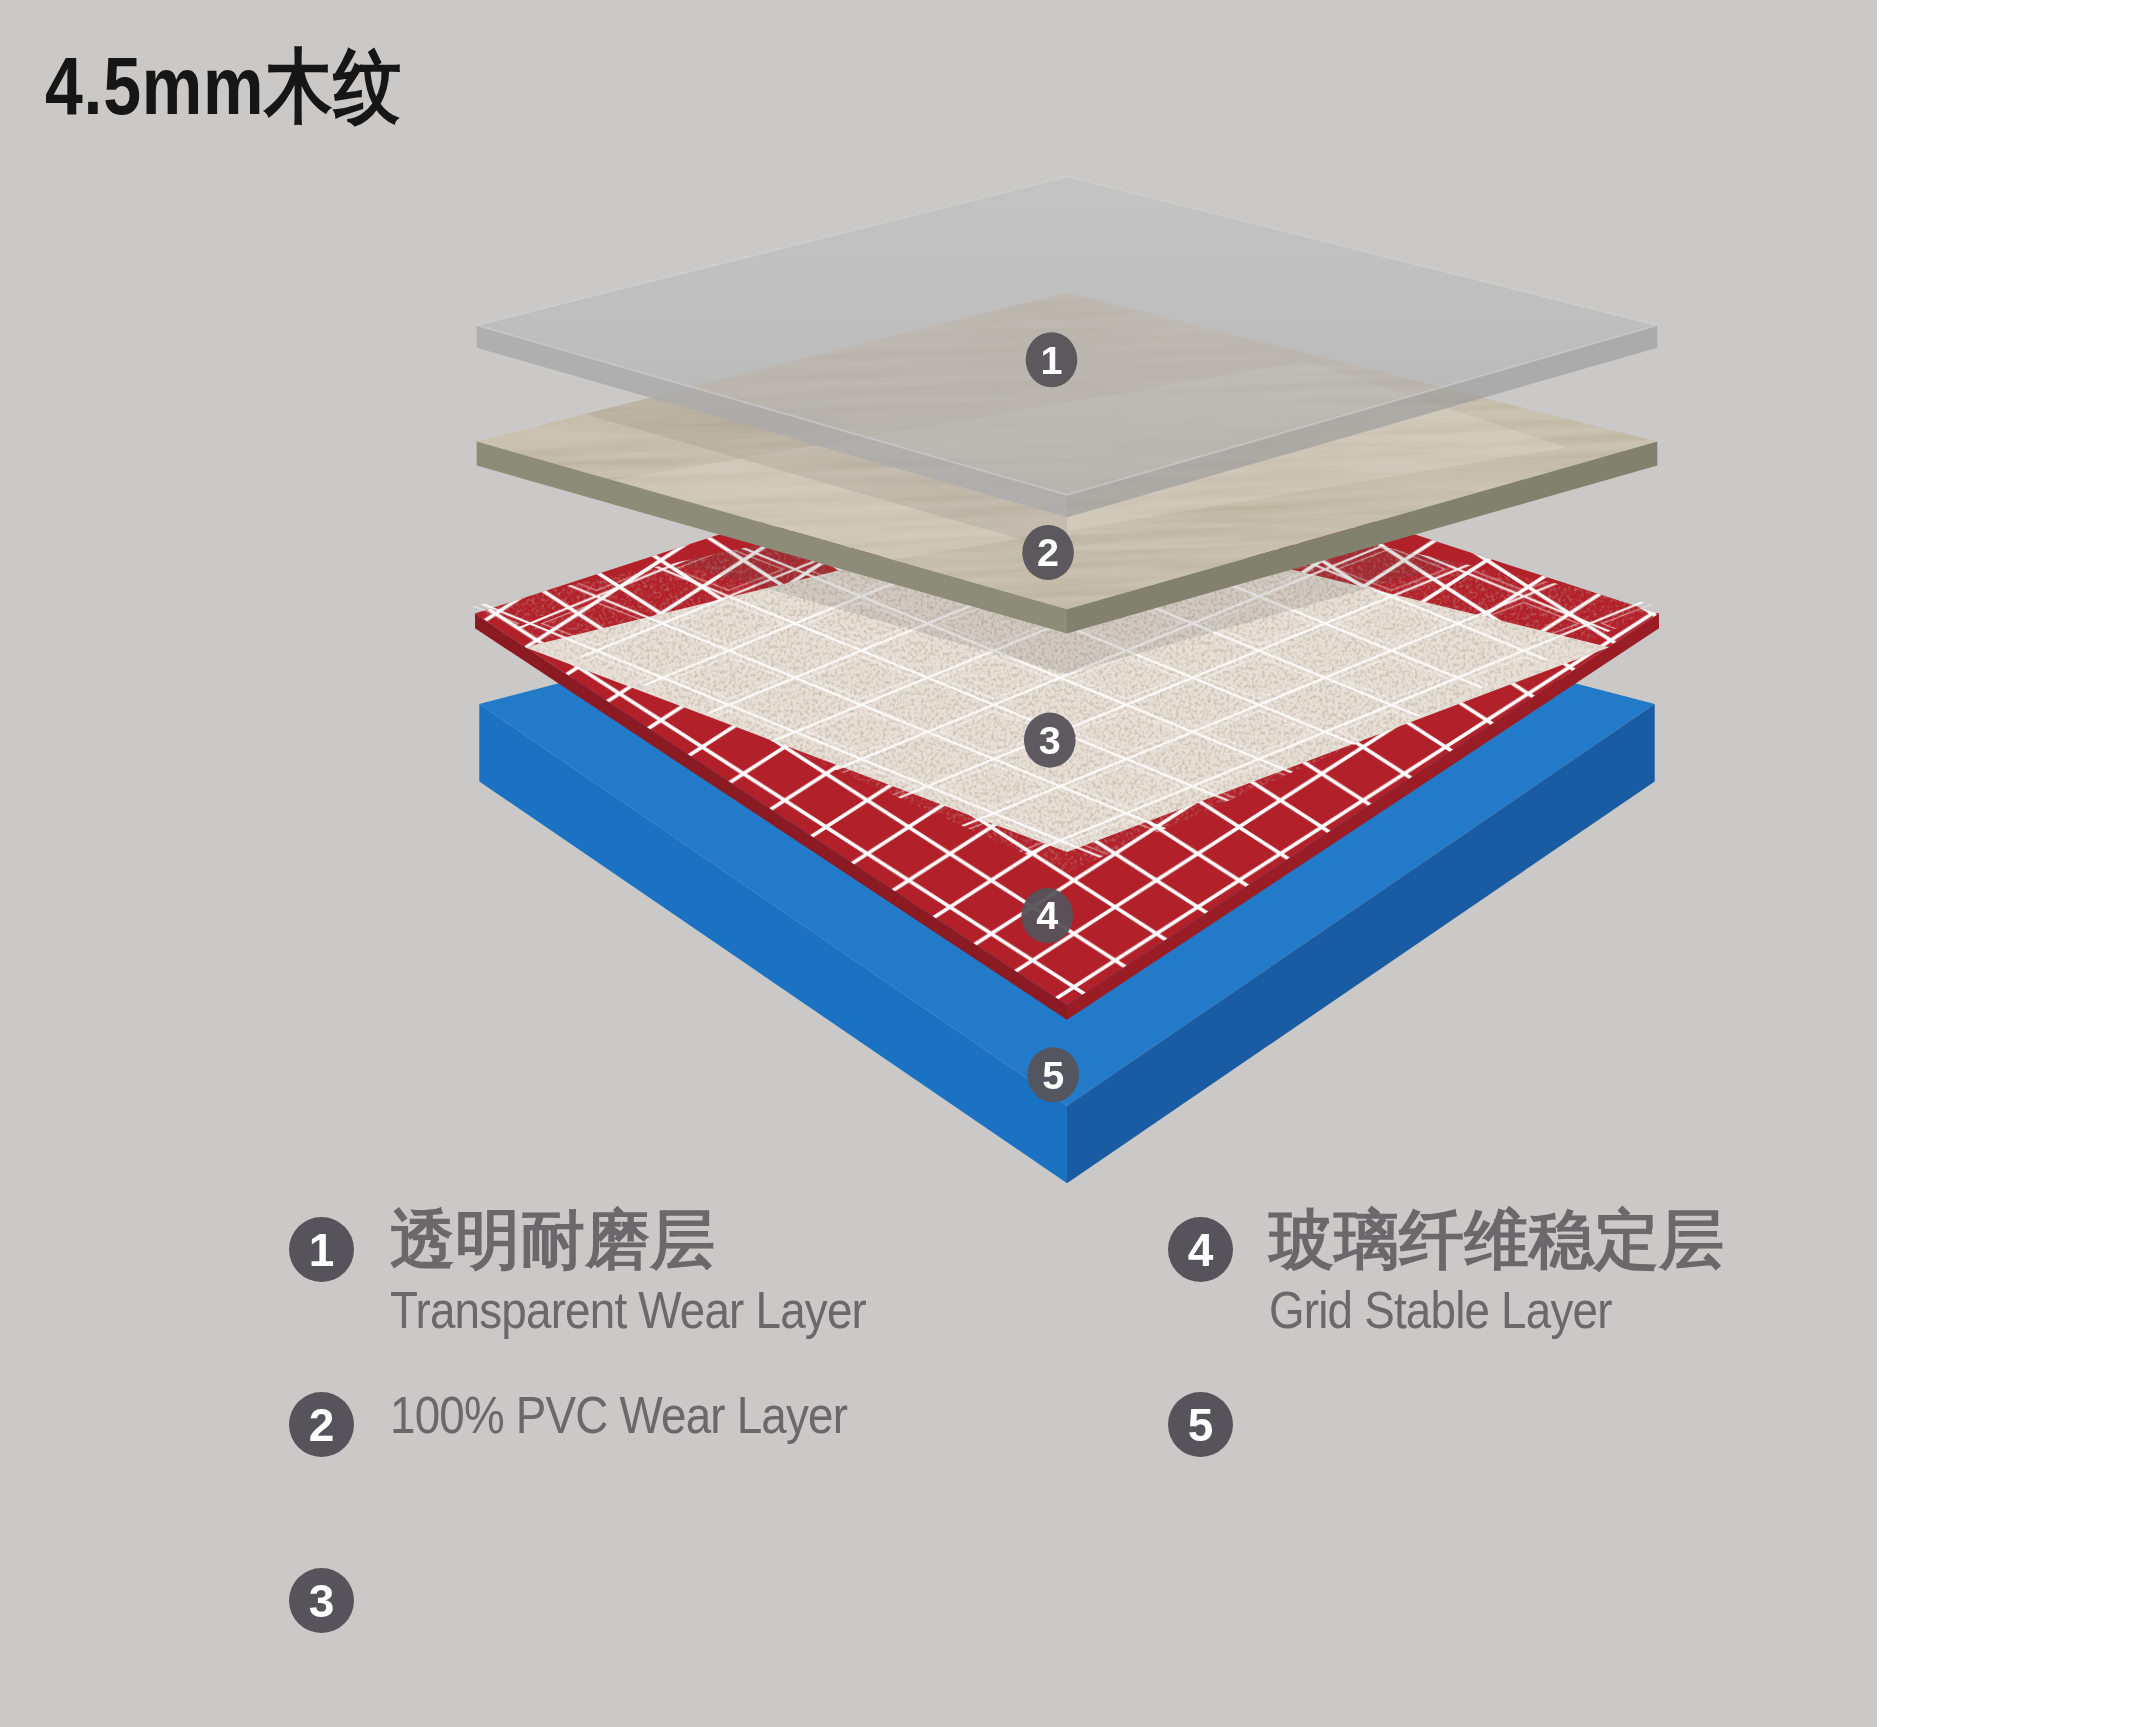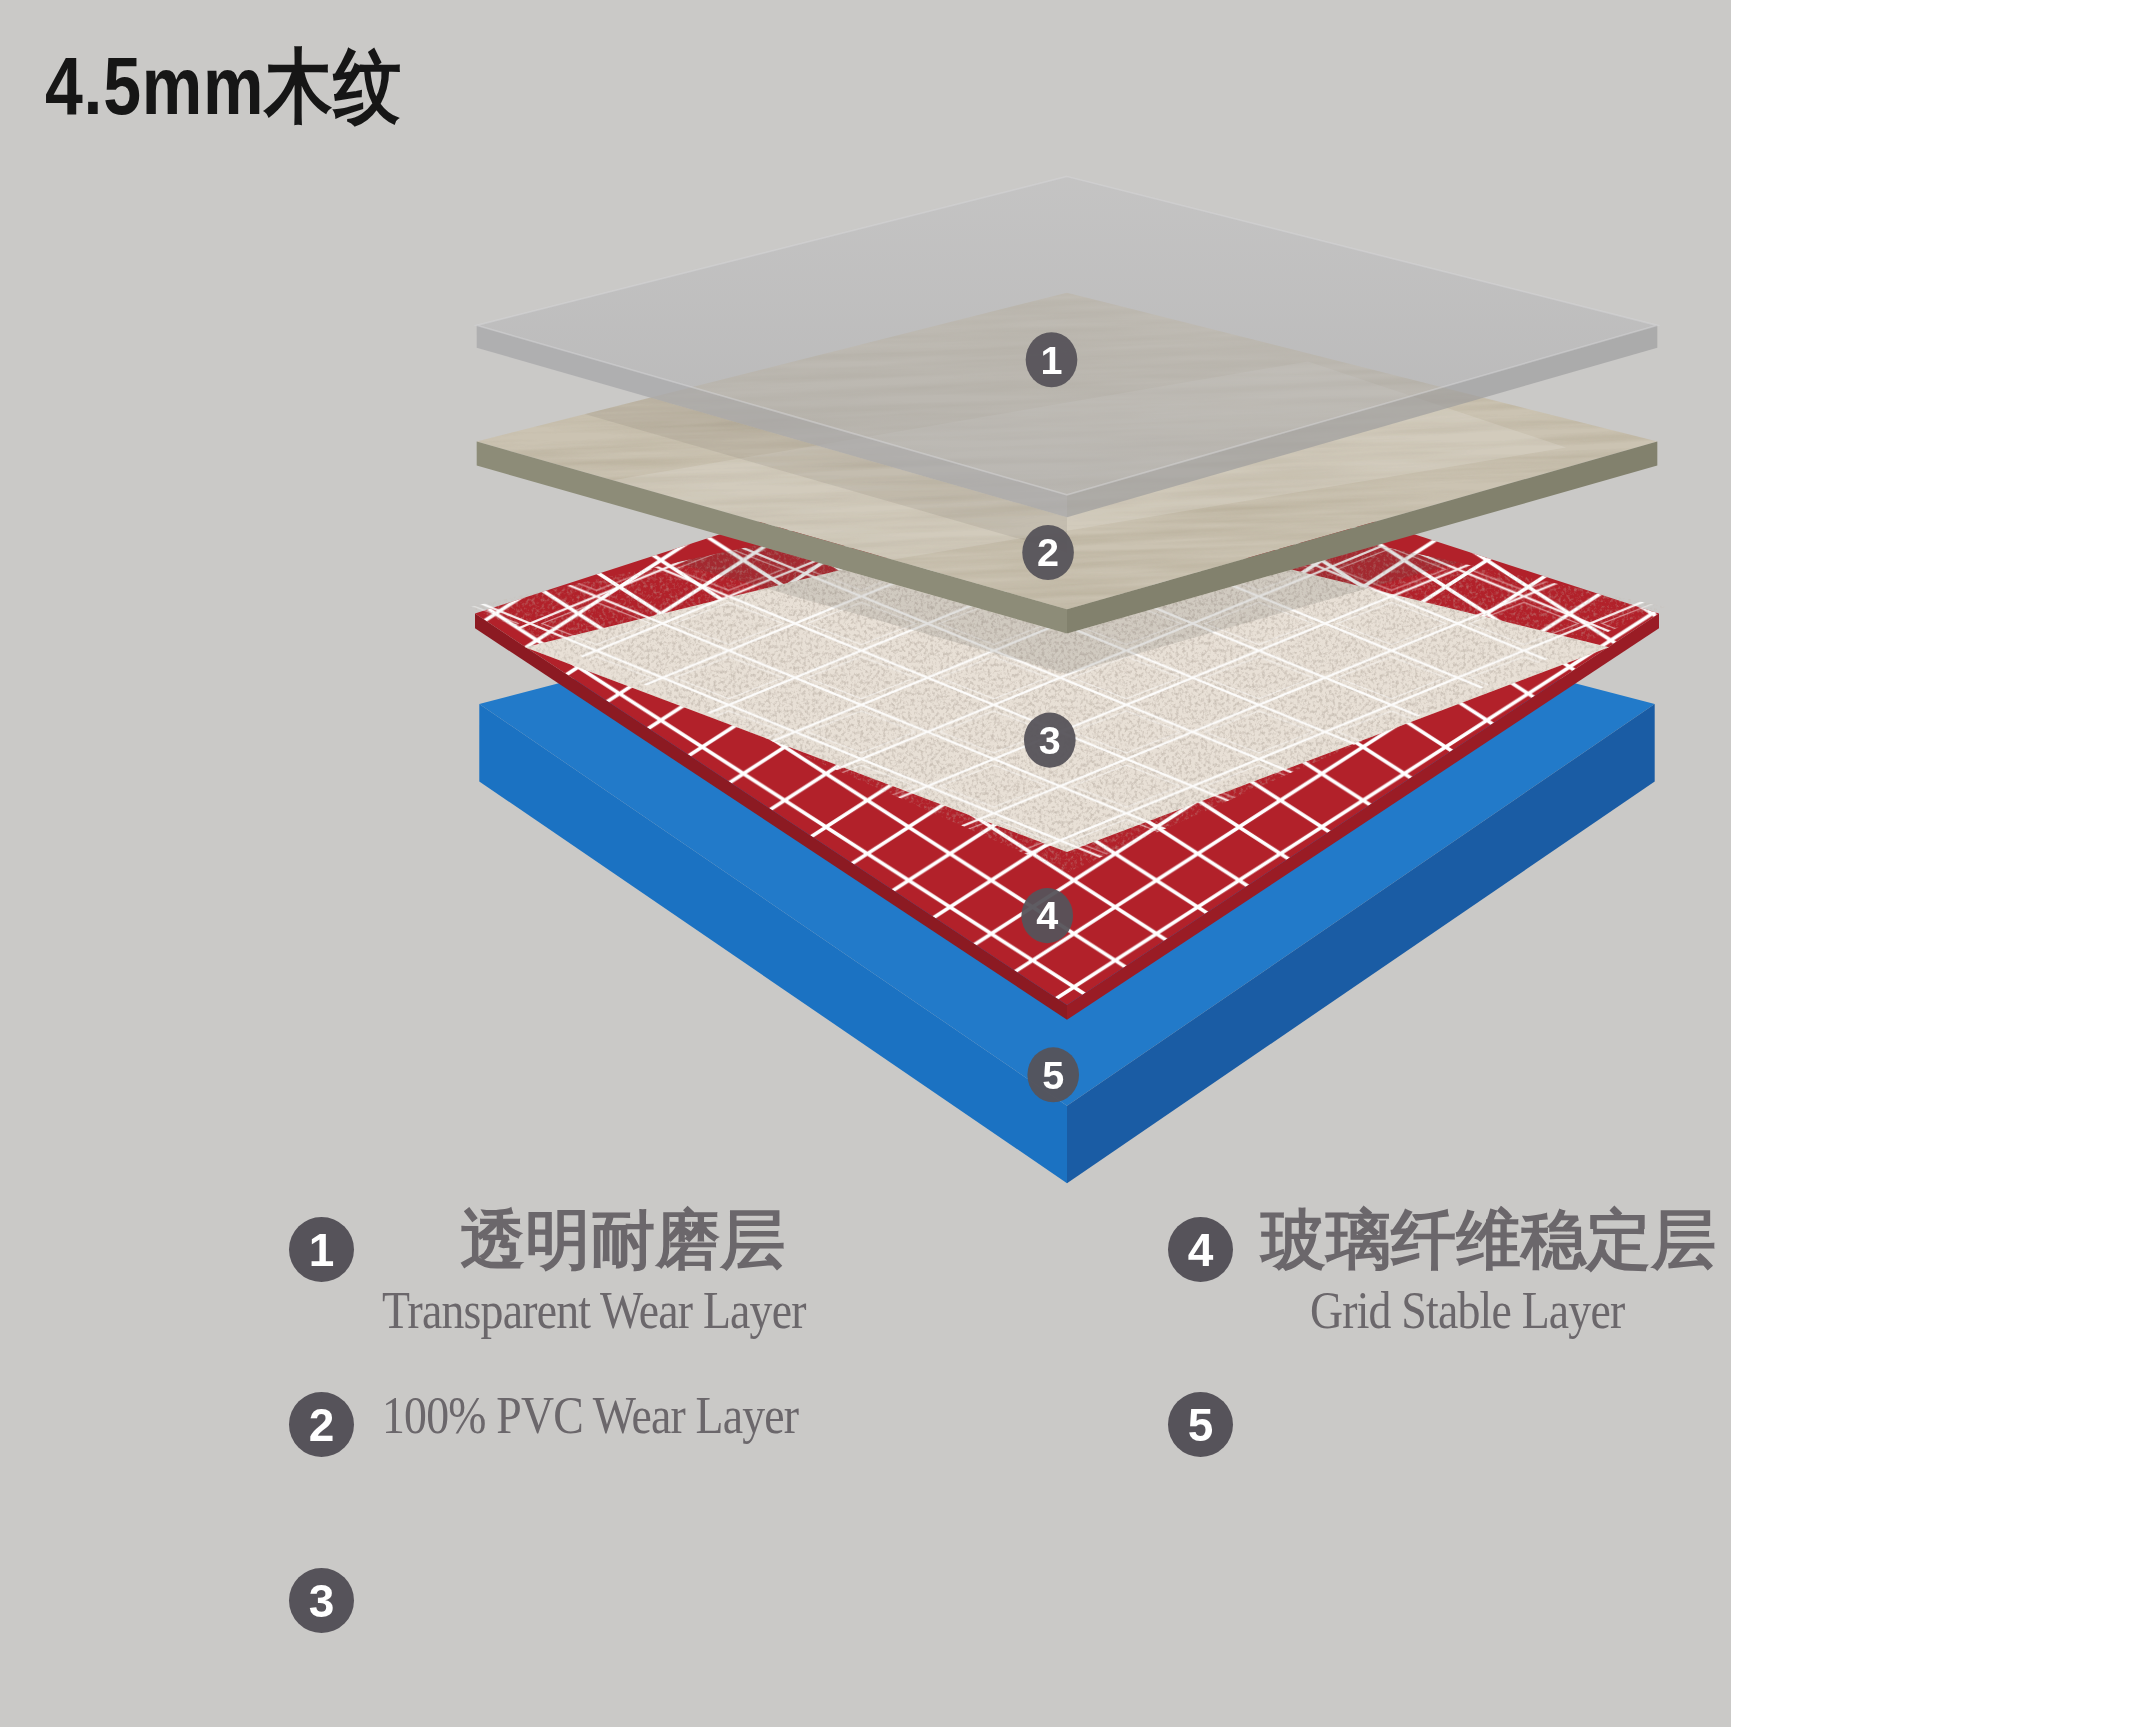--- a/index.html
+++ b/index.html
@@ -1,25 +1,25 @@
 <!DOCTYPE html>
 <html style="font-size:13.8px"><head>
 <meta charset="utf-8">
 <style>
   html,body{margin:0;padding:0;}
-  .page{position:relative;width:1731px;height:1728px;background:#cac9c7;overflow:hidden;
-        font-family:"Liberation Sans", sans-serif;text-align:center;}
+  .page{position:relative;width:1877px;height:1728px;background:#cac9c7;overflow:hidden;
+        font-family:"Liberation Sans", sans-serif;}
   .title{position:absolute;left:45px;top:33px;font-size:81px;font-weight:700;color:#161616;
          letter-spacing:0.9px;transform:scaleX(.84);transform-origin:0 0;white-space:nowrap;}
   #diagram{position:absolute;left:0;top:0;}
   .legend-item{position:absolute;display:flex;align-items:flex-start;}
   .badge{flex:0 0 auto;width:65px;height:65px;margin-top:12px;border-radius:50%;
          background:#56535a;color:#ffffff;font-size:46px;font-weight:700;
          display:flex;align-items:center;justify-content:center;}
-  .texts{margin-left:28px;font-family:Liberation Serif, serif;}
+  .texts{margin-left:36px;}
   .zh{font-size:65px;font-weight:600;color:#6b676b;line-height:1.08;white-space:nowrap;}
   .en{font-size:52px;font-weight:400;color:#6b676b;line-height:1.1;margin-top:6.9px;
       letter-spacing:-0.9px;white-space:nowrap;display:inline-block;
       transform:scaleX(.88);transform-origin:0 0;}
   .li-1{left:289px;top:1205px;}
   .li-2{left:289px;top:1380px;}
   .li-3{left:289px;top:1556px;}
   .li-4{left:1168px;top:1205px;}
   .li-5{left:1168px;top:1380px;}
   text.bnum{font-size:46px;font-weight:700;fill:#ffffff;}

